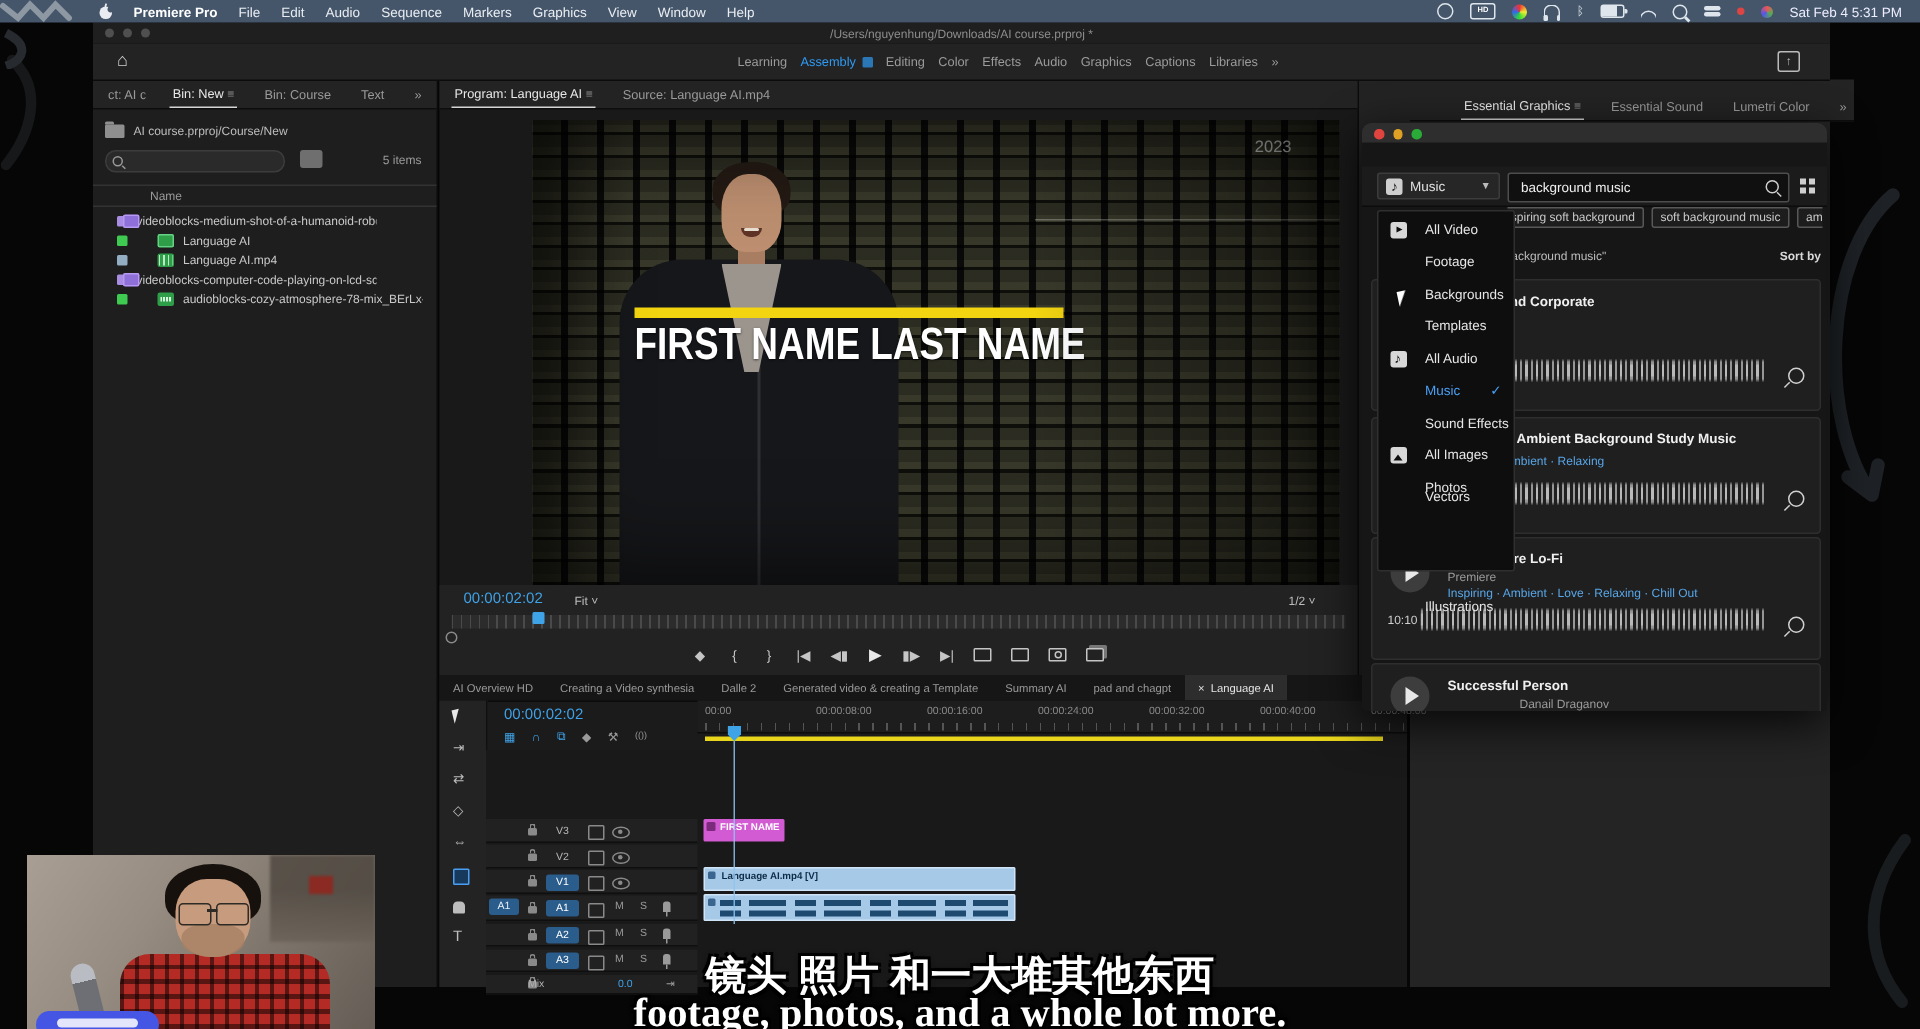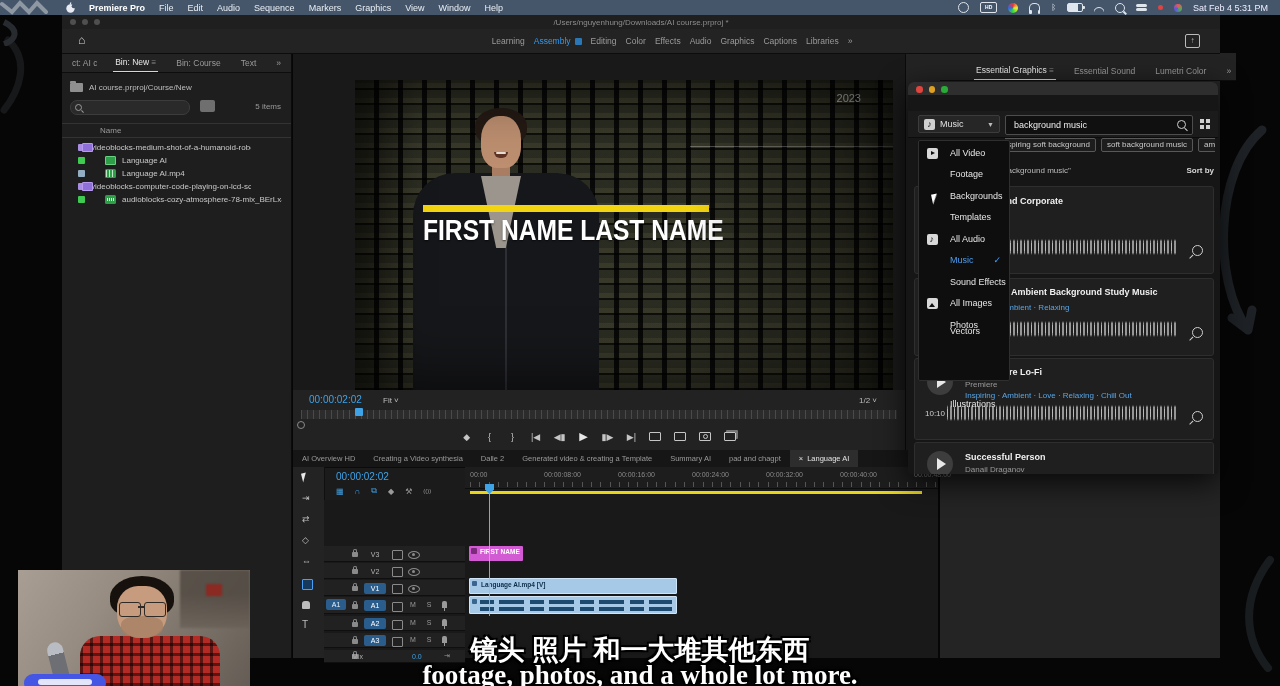--- a/index.html
+++ b/index.html
@@ -336,20 +336,24 @@
       <span class="binlabel tx">videoblocks-computer-code-playing-on-lcd-screen_h0t7</span>
     </div>
     <div class="binrow" style="top:140px;">
       <span class="swatch" style="background:#3fca52;"></span>
       <span class="bico aud"></span>
       <span class="binlabel tx">audioblocks-cozy-atmosphere-78-mix_BErLx-pUc-SBA-3</span>
     </div>
   </div>
 
   <div class="abs progpanel">
+    <div class="panel-tabbar" style="height:19px;">
+      <span class="ptab on tx"><span>Program: Language AI</span> <span class="hamb">≡</span></span>
+      <span class="ptab tx">Source: Language AI.mp4</span>
+    </div>
 
     <div class="video">
       <div class="hline"></div>
       <span class="yearov tx">2023</span>
       <div class="p-hood"></div>
       <div class="p-zip"></div>
       <div class="p-shirt"></div>
       <div class="p-neck"></div>
       <div class="p-hair"></div>
       <div class="p-face"></div>
@@ -567,21 +571,21 @@
       <span class="sb-t tx" style="top:8px;">Atmosphere Lo-Fi</span>
       <span class="sb-a tx" style="top:21px;">Premiere</span>
       <span class="sb-g tx" style="top:32px;">Inspiring · Ambient · Love · Relaxing · Chill Out</span>
       <span class="sb-dur tx" style="top:50px;">10:10</span>
       <span class="wave" style="top:46px;"></span>
       <span class="simic" style="top:52px;"></span>
     </div>
     <div class="sbcard" style="top:360px;height:44px;">
       <span class="playcirc" style="top:8px;"></span>
       <span class="sb-t tx" style="top:9px;">Successful Person</span>
-      <span class="sb-a tx" style="top:22px;">Danail Draganov</span>
+      <span class="sb-a tx" style="top:22px;margin-left:48px;">Danail Draganov</span>
     </div>
 
     <div class="sbmenu">
       <div class="mi" style="top:2px;">
           <span class="gic v"></span>
           <span class="lbl tx">All Video</span>
         </div>
       <div class="mi" style="top:23px;">
           <span class="lbl tx">Footage</span>
         </div>

